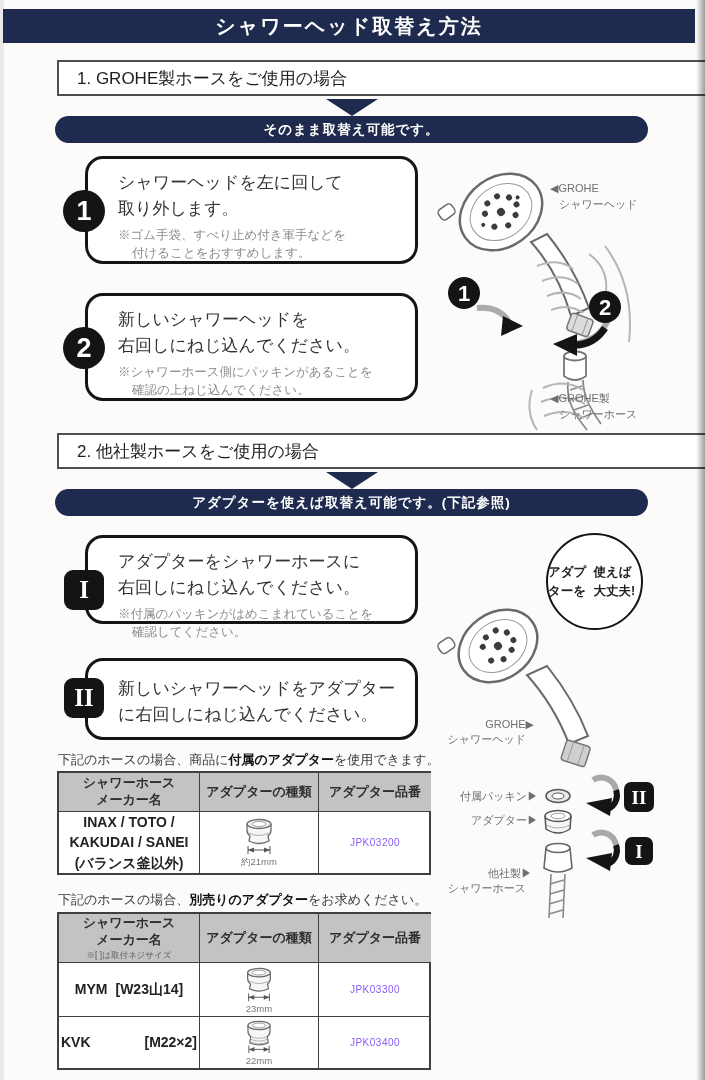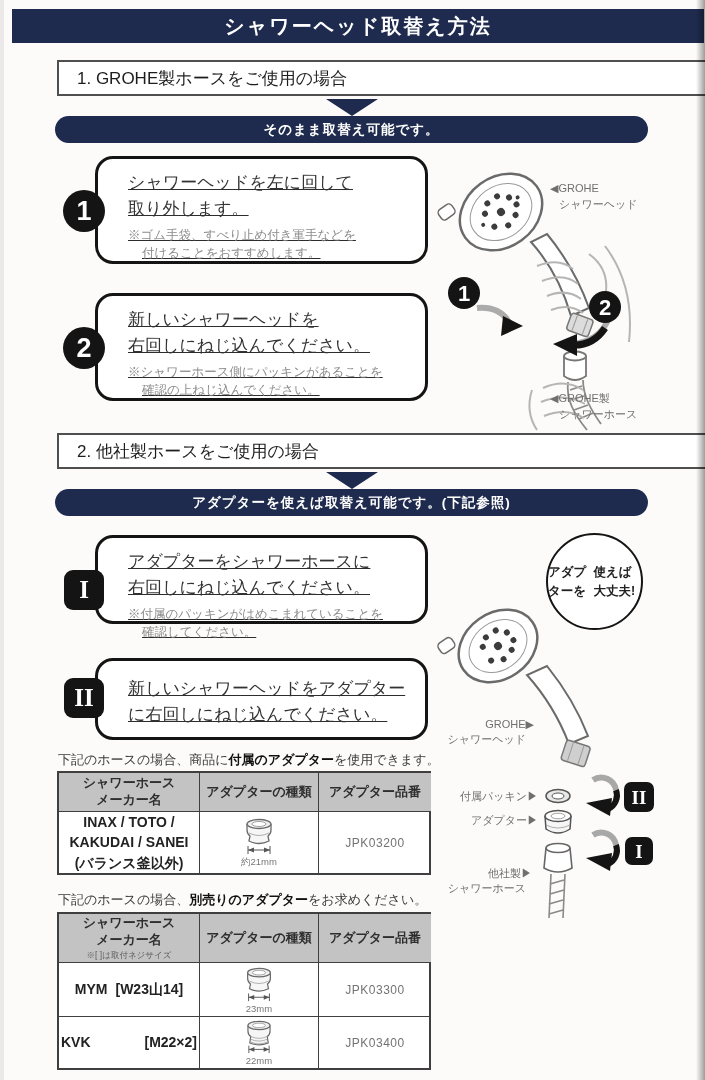--- a/index.html
+++ b/index.html
@@ -6,37 +6,37 @@
   #page{
     position:relative;width:705px;height:1080px;margin:0 auto;
     background:#fcfbfa;overflow:hidden;
     font-family:"Liberation Sans",sans-serif;color:#2d2d2d;
   }
   .edge-right{position:absolute;top:0;right:0;width:9px;height:100%;
     background:linear-gradient(to right,rgba(0,0,0,0),rgba(0,0,0,0.38));}
   .edge-left{position:absolute;top:0;left:0;width:4px;height:100%;
     background:rgba(0,0,0,0.07);}
   
-  .title-banner{position:absolute;top:9px;left:12px;width:692px;height:34px;
+  .title-banner{position:absolute;top:9px;left:3px;width:692px;height:34px;
     background:#1f2b4e;color:#fff;display:flex;align-items:center;justify-content:center;
     font-size:20px;font-weight:bold;letter-spacing:2px;}
   
   .sec-box{position:absolute;left:57px;width:678px;height:36px;background:#fff;
     border:2px solid #4f4f4f;box-sizing:border-box;display:flex;align-items:center;
     padding-left:18px;font-size:17px;color:#1d1d1d;}
   .tri{position:absolute;width:0;height:0;
     border-left:26px solid transparent;border-right:26px solid transparent;
     border-top:17px solid #1f2b4e;}
   .pill{position:absolute;left:55px;width:593px;height:27px;background:#1f2b4e;
     border-radius:14px;color:#fff;font-size:13.5px;font-weight:bold;
     display:flex;align-items:center;justify-content:center;letter-spacing:1px;}
   
-  .step-box{position:absolute;left:95px;width:333px;background:#fff;
+  .step-box{position:absolute;left:85px;width:333px;background:#fff;
     border:3px solid #141414;border-radius:18px;box-sizing:border-box;
-    padding:11px 16px 8px 30px;text-decoration:underline;}
+    padding:11px 16px 8px 30px;}
   .step-main{font-size:17px;color:#333;line-height:1.5;}
   .step-note{font-size:12.5px;color:#8c8c8c;line-height:1.45;margin-top:5px;}
   .note-l2{padding-left:14px;}
   .badge-circle{position:absolute;width:42px;height:42px;border-radius:50%;
     background:#141414;color:#fff;font-size:27px;font-weight:bold;
     display:flex;align-items:center;justify-content:center;}
   .badge-square{position:absolute;width:40px;height:40px;border-radius:9px;
     background:#141414;color:#fff;font-size:25px;font-weight:bold;
     font-family:"Liberation Serif",serif;
     display:flex;align-items:center;justify-content:center;}
@@ -53,21 +53,21 @@
     box-sizing:border-box;display:grid;grid-template-columns:140px 119px 113px;background:#fff;}
   .cell{border-left:1px solid #3f3f3f;border-top:1px solid #3f3f3f;
     display:flex;flex-direction:column;align-items:center;justify-content:center;
     text-align:center;box-sizing:border-box;padding:2px;}
   .cell.first-col{border-left:none;}
   .cell.head-row{border-top:none;}
   .th{background:#c3c3c3;font-size:13px;font-weight:bold;color:#2e2e2e;line-height:1.3;}
   .th-note{font-size:8.5px;color:#5d5d5d;font-weight:normal;margin-top:1px;}
   .maker{font-size:14px;font-weight:bold;color:#222;line-height:1.45;}
   .maker-size{font-weight:bold;margin-left:8px;}
-  .partno{font-size:12px;color:#737373;letter-spacing:0.5px;}
+  .partno{font-size:10px;color:#8b5cf6;letter-spacing:0.5px;}
   .mm{font-size:9.5px;color:#777;margin-top:1px;text-align:right;}
   svg text{font-family:"Liberation Sans",sans-serif;}
   .fig-label{font-size:11px;fill:#6f6f6f;}
   .fig-badge-num{font-size:22px;font-weight:bold;fill:#ffffff;}
   .fig-badge-roman{font-size:19px;font-weight:bold;fill:#ffffff;font-family:"Liberation Serif",serif;}
 </style>
 </head>
 <body>
 
 <div id="page">

